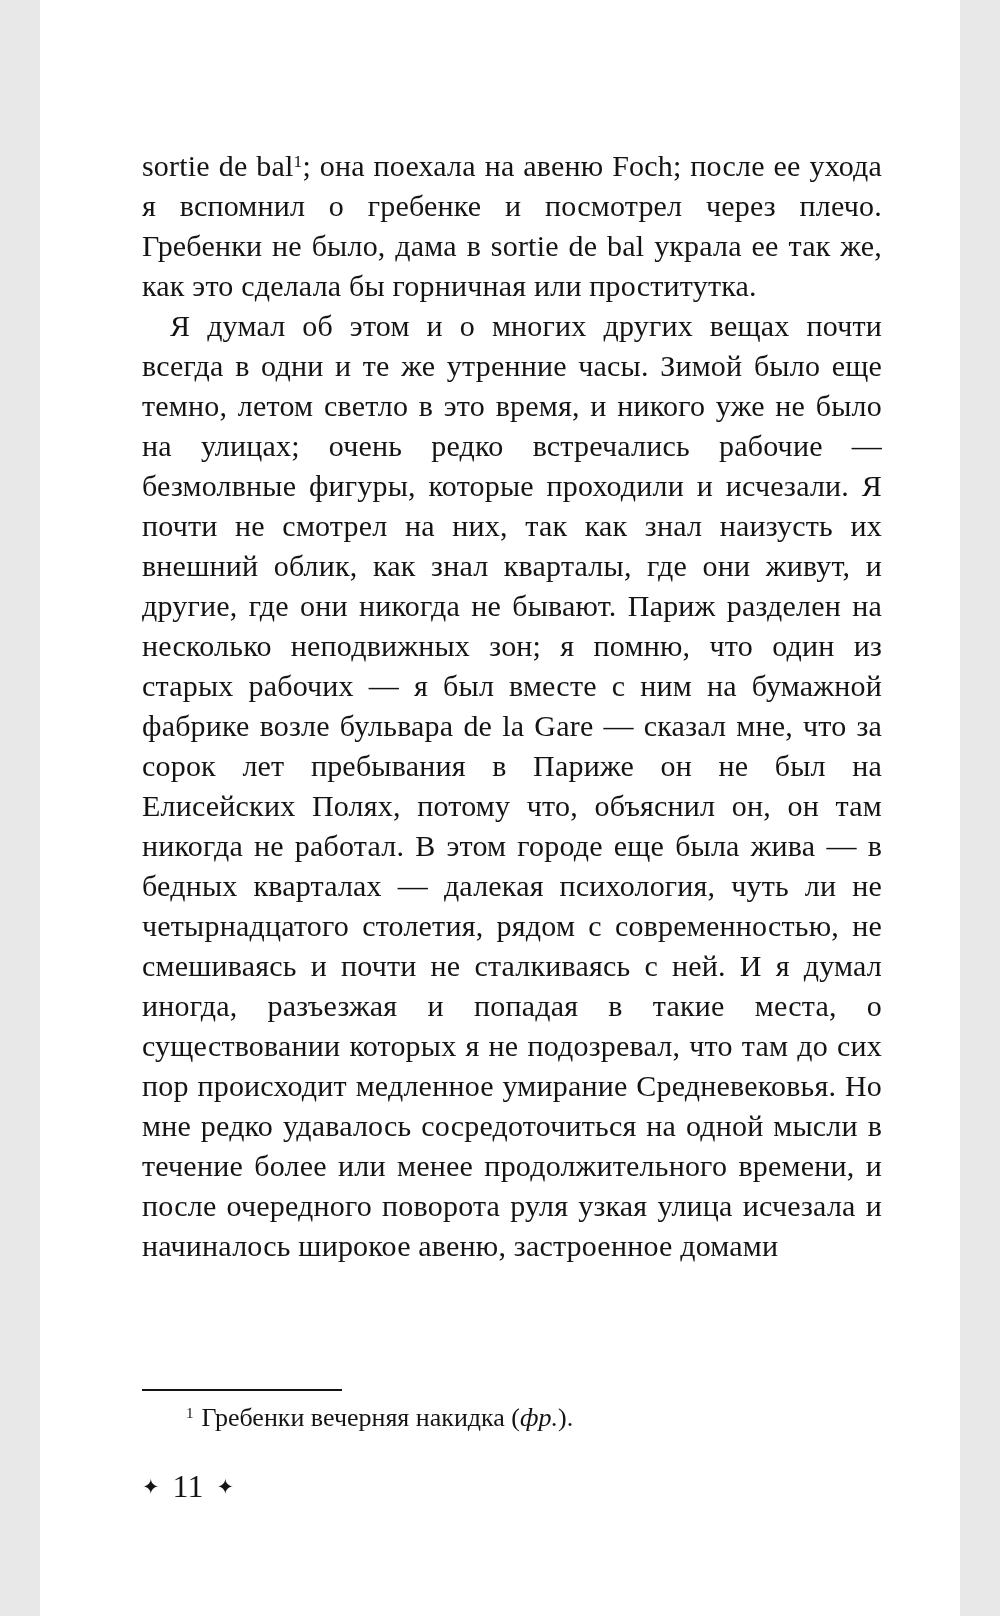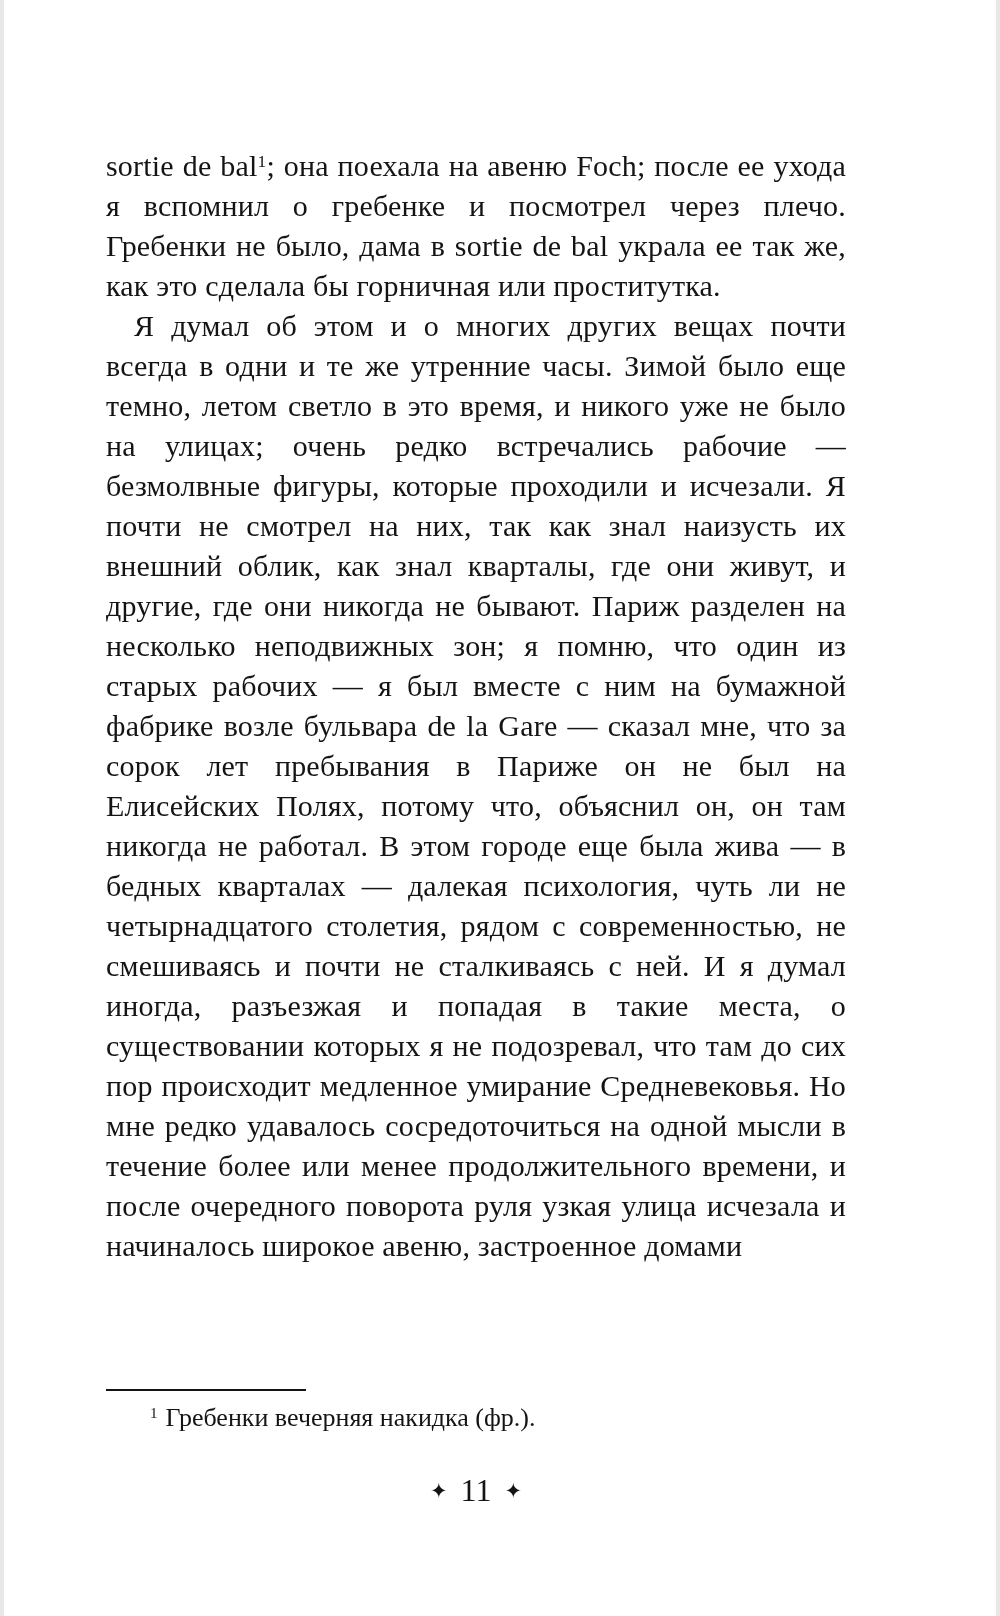--- a/index.html
+++ b/index.html
@@ -2,21 +2,21 @@
 <html lang="ru"><head>
 <meta charset="utf-8">
 <style>
   html, body {
     margin: 0;
     padding: 0;
     background: #e8e8e8;
   }
   .page {
     position: relative;
-    width: 992px;
+    width: 920px;
     height: 1616px;
     margin: 0 auto;
     background: #ffffff;
     color: #141414;
     font-family: "Liberation Serif", "DejaVu Serif", serif;
     overflow: hidden;
   }
   .text-block {
     position: absolute;
     left: 102px;
@@ -59,29 +59,30 @@
     text-indent: 44px;
     text-align: left;
   }
   .footnote-text sup {
     font-size: 0.58em;
     line-height: 0;
     vertical-align: 0.55em;
     margin-right: 8px;
   }
   .footnote-lang {
+    font-style: italic;
   }
   .page-footer {
     position: absolute;
     left: 102px;
     top: 1468px;
     width: 740px;
-    text-align: center;
+    text-align: left;
     font-size: 32px;
-    line-height: 44px;
+    line-height: 36px;
     white-space: nowrap;
   }
   .ornament {
     font-size: 21px;
     vertical-align: 3px;
   }
   .page-number {
     margin: 0 13px;
   }
 </style>

